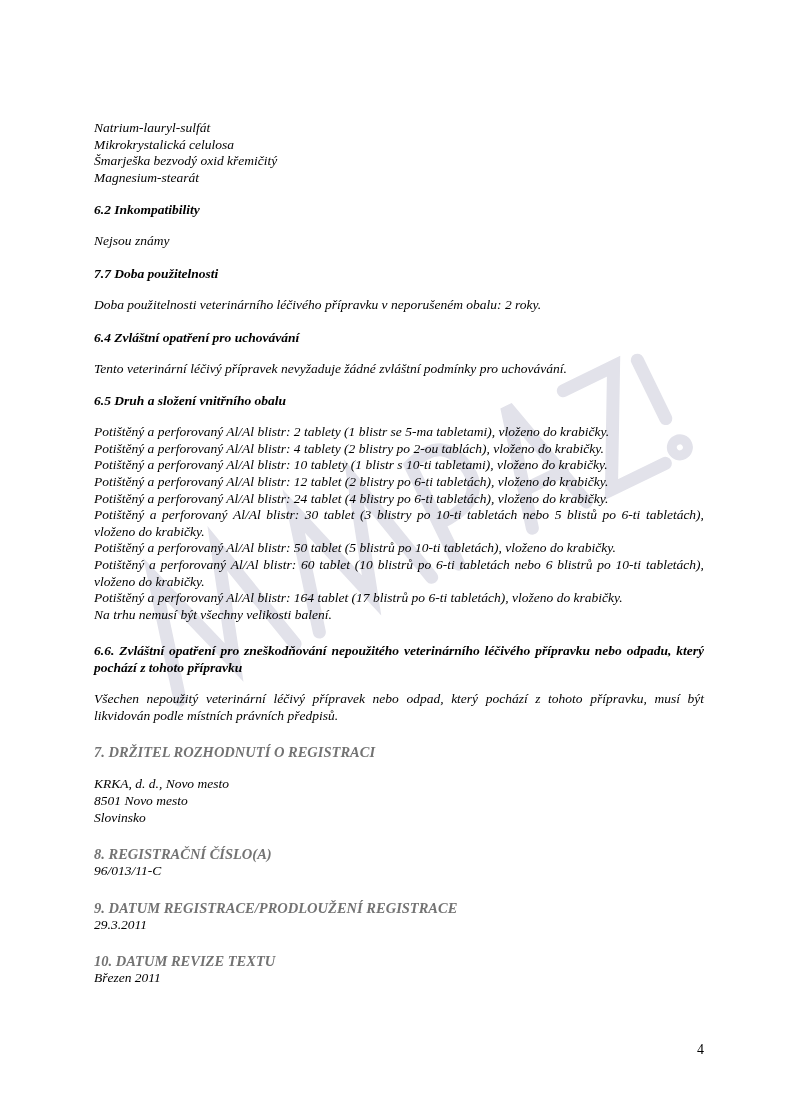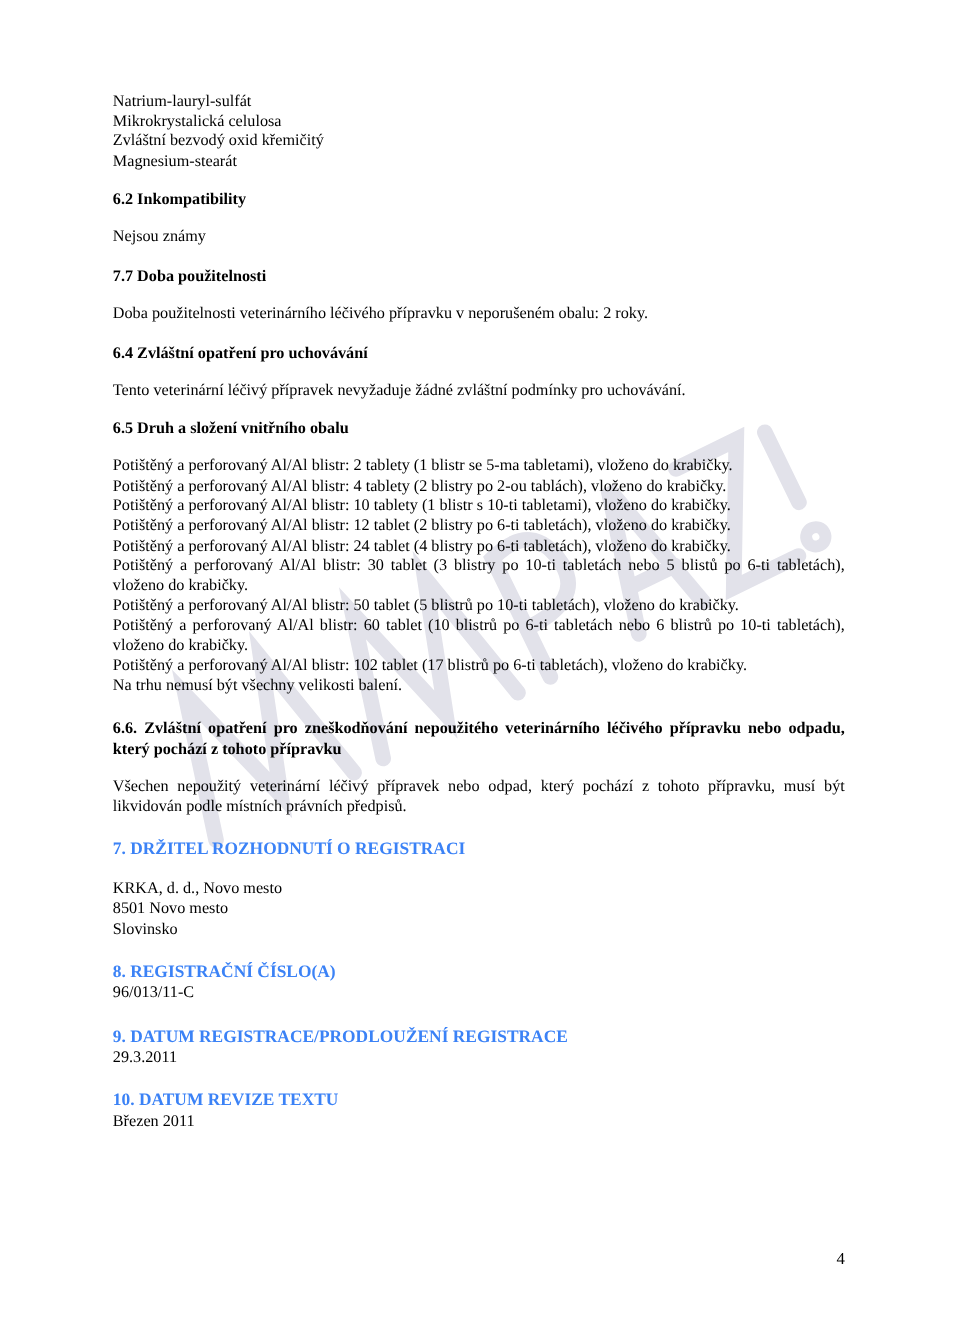--- a/index.html
+++ b/index.html
@@ -28,43 +28,44 @@
     z-index: 0;
   }
   .watermark svg {
     width: 100%;
     height: 100%;
     display: block;
   }
   .content {
     position: relative;
     z-index: 2;
-    padding: 76px 96px 0 94px;
+    padding: 120px 96px 0 94px;
     box-sizing: border-box;
+    font-style: italic;
   }
   .line {
     font-size: 13.5px;
     line-height: 16.6px;
     color: #000000;
     text-align: justify;
   }
   .block {
     margin: 0;
   }
   .heading {
     font-weight: bold;
     font-size: 13.5px;
     line-height: 17px;
     color: #000;
   }
   .heading-lg {
     font-weight: bold;
     font-size: 14.5px;
     line-height: 18px;
-    color: #3b82f6;
+    color: #737373;
   }
   .gap-md { height: 15px; }
   .gap-lg { height: 19px; }
   .justify {
     text-align: justify;
   }
   .nojustify { text-align: left; }
   .page-number {
     position: absolute;
     right: 96px;
@@ -91,21 +92,21 @@
         <circle cx="600" cy="292" r="8" stroke-width="10"></circle>
       </g>
     </svg>
   </div>
 
   <div class="content">
 
     <div class="block">
       <div class="line nojustify">Natrium-lauryl-sulfát</div>
       <div class="line nojustify">Mikrokrystalická celulosa</div>
-      <div class="line nojustify">Zvláštní bezvodý oxid křemičitý</div>
+      <div class="line nojustify">Šmarješka bezvodý oxid křemičitý</div>
       <div class="line nojustify">Magnesium-stearát</div>
     </div>
 
     <div class="gap-md"></div>
     <div class="heading">6.2 Inkompatibility</div>
     <div class="gap-md"></div>
     <div class="line nojustify">Nejsou známy</div>
 
     <div class="gap-md"></div>
     <div class="heading">7.7 Doba použitelnosti</div>
@@ -122,21 +123,21 @@
     <div class="gap-md"></div>
     <div class="block">
       <div class="line nojustify">Potištěný a perforovaný Al/Al blistr: 2 tablety (1 blistr se 5-ma tabletami), vloženo do krabičky.</div>
       <div class="line nojustify">Potištěný a perforovaný Al/Al blistr: 4 tablety (2 blistry po 2-ou tablách), vloženo do krabičky.</div>
       <div class="line nojustify">Potištěný a perforovaný Al/Al blistr: 10 tablety (1 blistr s 10-ti tabletami), vloženo do krabičky.</div>
       <div class="line nojustify">Potištěný a perforovaný Al/Al blistr: 12 tablet (2 blistry po 6-ti tabletách), vloženo do krabičky.</div>
       <div class="line nojustify">Potištěný a perforovaný Al/Al blistr: 24 tablet (4 blistry po 6-ti tabletách), vloženo do krabičky.</div>
       <div class="line justify">Potištěný a perforovaný Al/Al blistr: 30 tablet (3 blistry po 10-ti tabletách nebo 5 blistů po 6-ti tabletách), vloženo do krabičky.</div>
       <div class="line nojustify">Potištěný a perforovaný Al/Al blistr: 50 tablet (5 blistrů po 10-ti tabletách), vloženo do krabičky.</div>
       <div class="line justify">Potištěný a perforovaný Al/Al blistr: 60 tablet (10 blistrů po 6-ti tabletách nebo 6 blistrů po 10-ti tabletách), vloženo do krabičky.</div>
-      <div class="line nojustify">Potištěný a perforovaný Al/Al blistr: 102 tablet (17 blistrů po 6-ti tabletách), vloženo do krabičky.</div>
+      <div class="line nojustify">Potištěný a perforovaný Al/Al blistr: 164 tablet (17 blistrů po 6-ti tabletách), vloženo do krabičky.</div>
       <div class="line nojustify">Na trhu nemusí být všechny velikosti balení.</div>
     </div>
 
     <div class="gap-lg"></div>
     <div class="heading justify">6.6. Zvláštní opatření pro zneškodňování nepoužitého veterinárního léčivého přípravku nebo odpadu, který pochází z tohoto přípravku</div>
     <div class="gap-md"></div>
     <div class="line justify">Všechen nepoužitý veterinární léčivý přípravek nebo odpad, který pochází z tohoto přípravku, musí být likvidován podle místních právních předpisů.</div>
 
     <div class="gap-lg"></div>
     <div class="heading-lg">7. DRŽITEL ROZHODNUTÍ O REGISTRACI</div>

